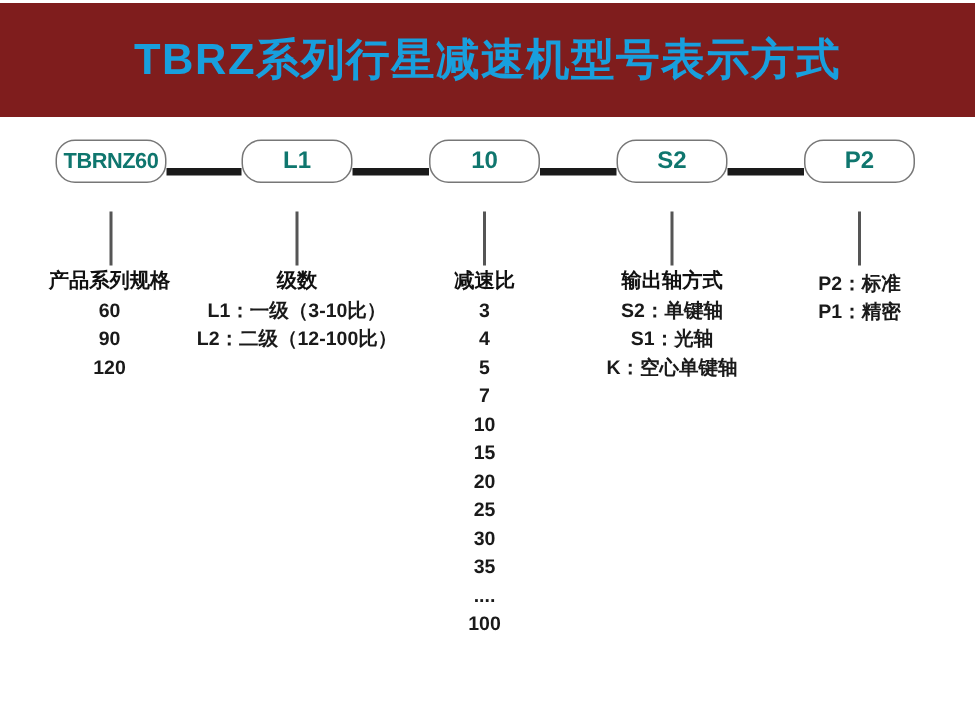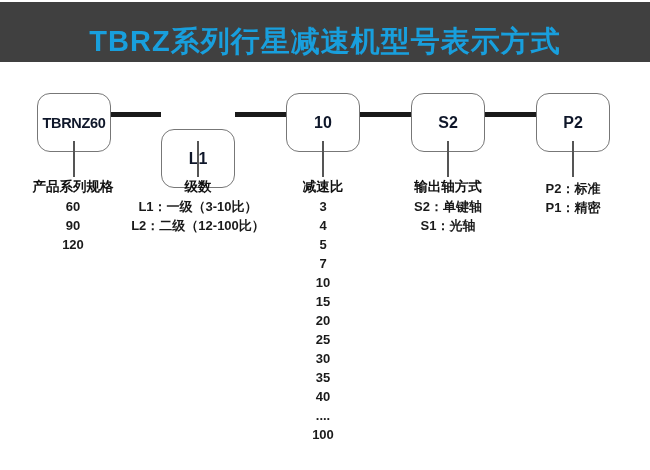--- a/index.html
+++ b/index.html
@@ -3,36 +3,36 @@
 <meta charset="utf-8">
 <style>
   html,body{margin:0;padding:0;}
   body{
     width:650px;height:470px;position:relative;background:#ffffff;
     font-family:"Liberation Sans","DejaVu Sans",sans-serif;
     color:#1a1a1a;overflow:hidden;
   }
   
   .header{
-    position:absolute;left:0;top:2px;width:650px;height:60px;
-    background:#404040;display:flex;align-items:flex-end;justify-content:center;
+    position:absolute;left:0;top:2px;width:650px;height:76px;
+    background:#7f1d1d;display:flex;align-items:center;justify-content:center;
   }
   .title{
     font-size:29px;font-weight:bold;color:#189fdd;letter-spacing:1px;
     white-space:nowrap;
   }
   
   .mbox{
-    position:absolute;top:93px;width:74px;height:59px;box-sizing:border-box;
+    position:absolute;top:93px;width:74px;height:29px;box-sizing:border-box;
     background:#ffffff;border:1.5px solid #777;border-radius:13px;
     display:flex;align-items:center;justify-content:center;
-    font-weight:bold;font-size:16px;color:#0f172a;
+    font-weight:bold;font-size:16px;color:#0f766e;
   }
   .mbox.small-text{font-size:14.5px;letter-spacing:-0.3px;}
-  .b0{left:37px;}  .b1{left:161px;margin-top:36px;} .b2{left:286px;} .b3{left:411px;text-align:right;} .b4{left:536px;}
+  .b0{left:37px;}  .b1{left:161px;} .b2{left:286px;} .b3{left:411px;text-align:right;} .b4{left:536px;}
   
   .hconn{position:absolute;top:112px;height:5px;background:#1a1a1a;}
   .h0{left:111px;width:50px;} .h1{left:235px;width:51px;}
   .h2{left:360px;width:51px;} .h3{left:485px;width:51px;}
   
   .stem{position:absolute;top:141px;height:36px;width:1.5px;background:#555;}
   .s0{left:73px;} .s1{left:197px;} .s2{left:322px;} .s3{left:447px;} .s4{left:572px;}
   
   .col{
     position:absolute;top:179px;width:150px;text-align:center;
@@ -89,27 +89,27 @@
   <div class="col-item">3</div>
   <div class="col-item">4</div>
   <div class="col-item">5</div>
   <div class="col-item">7</div>
   <div class="col-item">10</div>
   <div class="col-item">15</div>
   <div class="col-item">20</div>
   <div class="col-item">25</div>
   <div class="col-item">30</div>
   <div class="col-item">35</div>
-  <div class="col-item">40</div>
   <div class="col-item">....</div>
   <div class="col-item">100</div>
 </div>
 
 <div class="col c3">
   <div class="col-header">输出轴方式</div>
   <div class="col-item">S2：单键轴</div>
   <div class="col-item">S1：光轴</div>
+  <div class="col-item">K：空心单键轴</div>
 </div>
 
 <div class="col c4">
   <div class="col-item">P2：标准</div>
   <div class="col-item">P1：精密</div>
 </div>
 
 </body></html>

